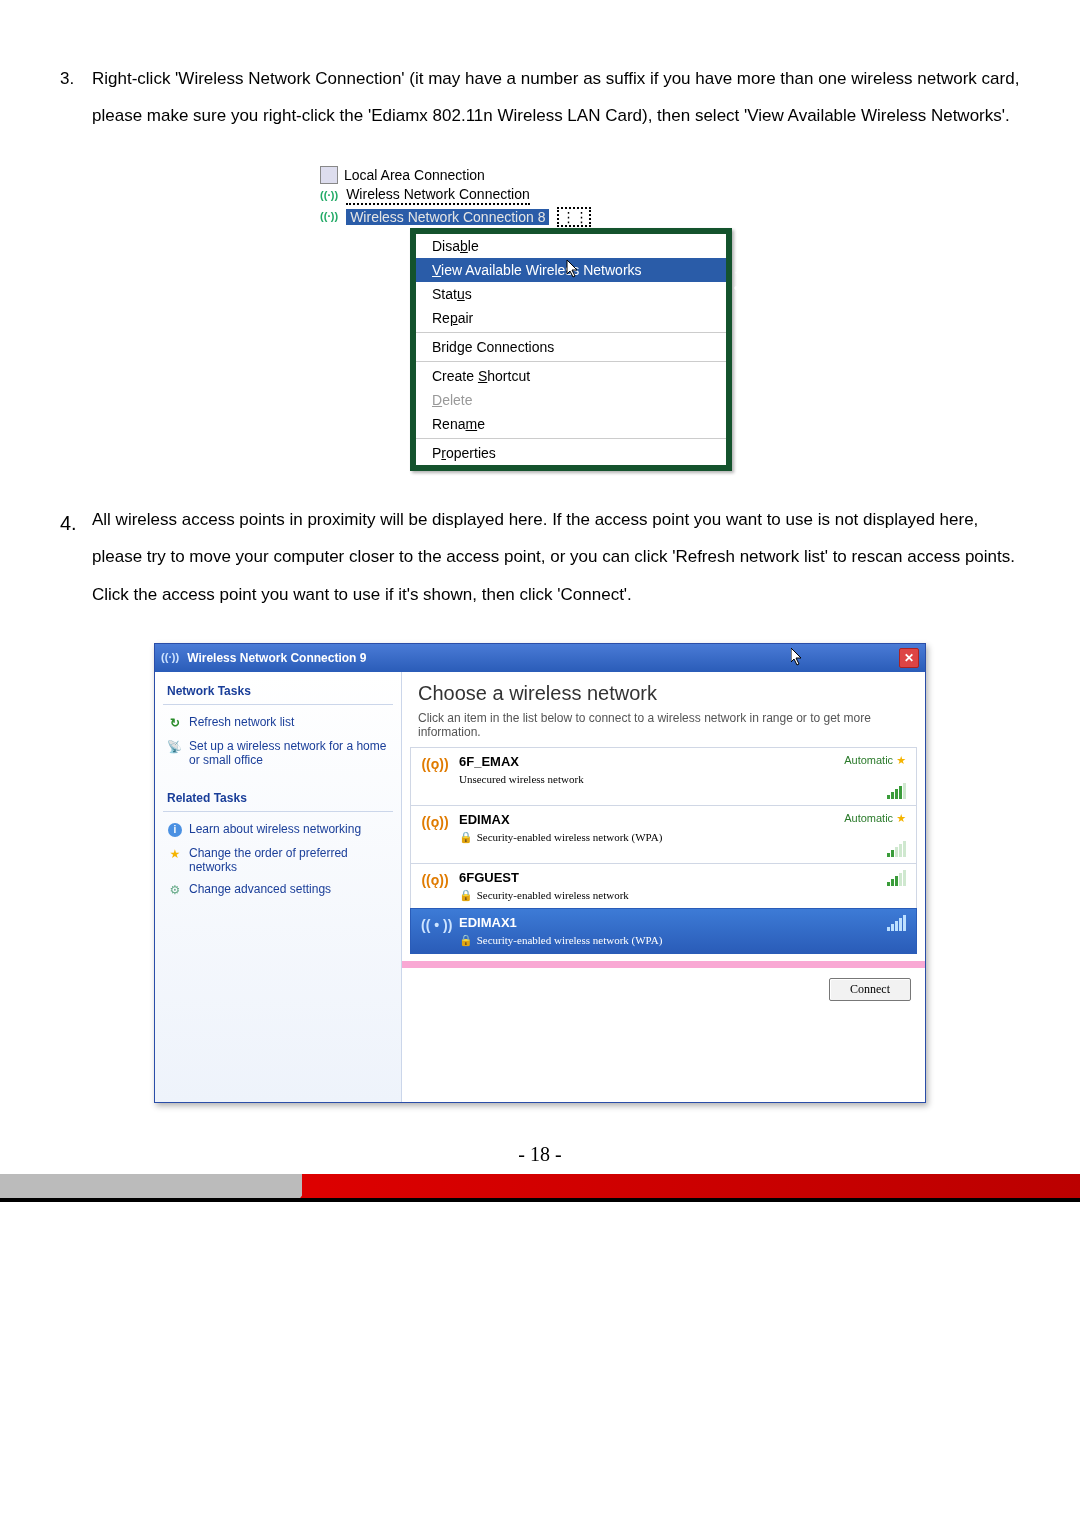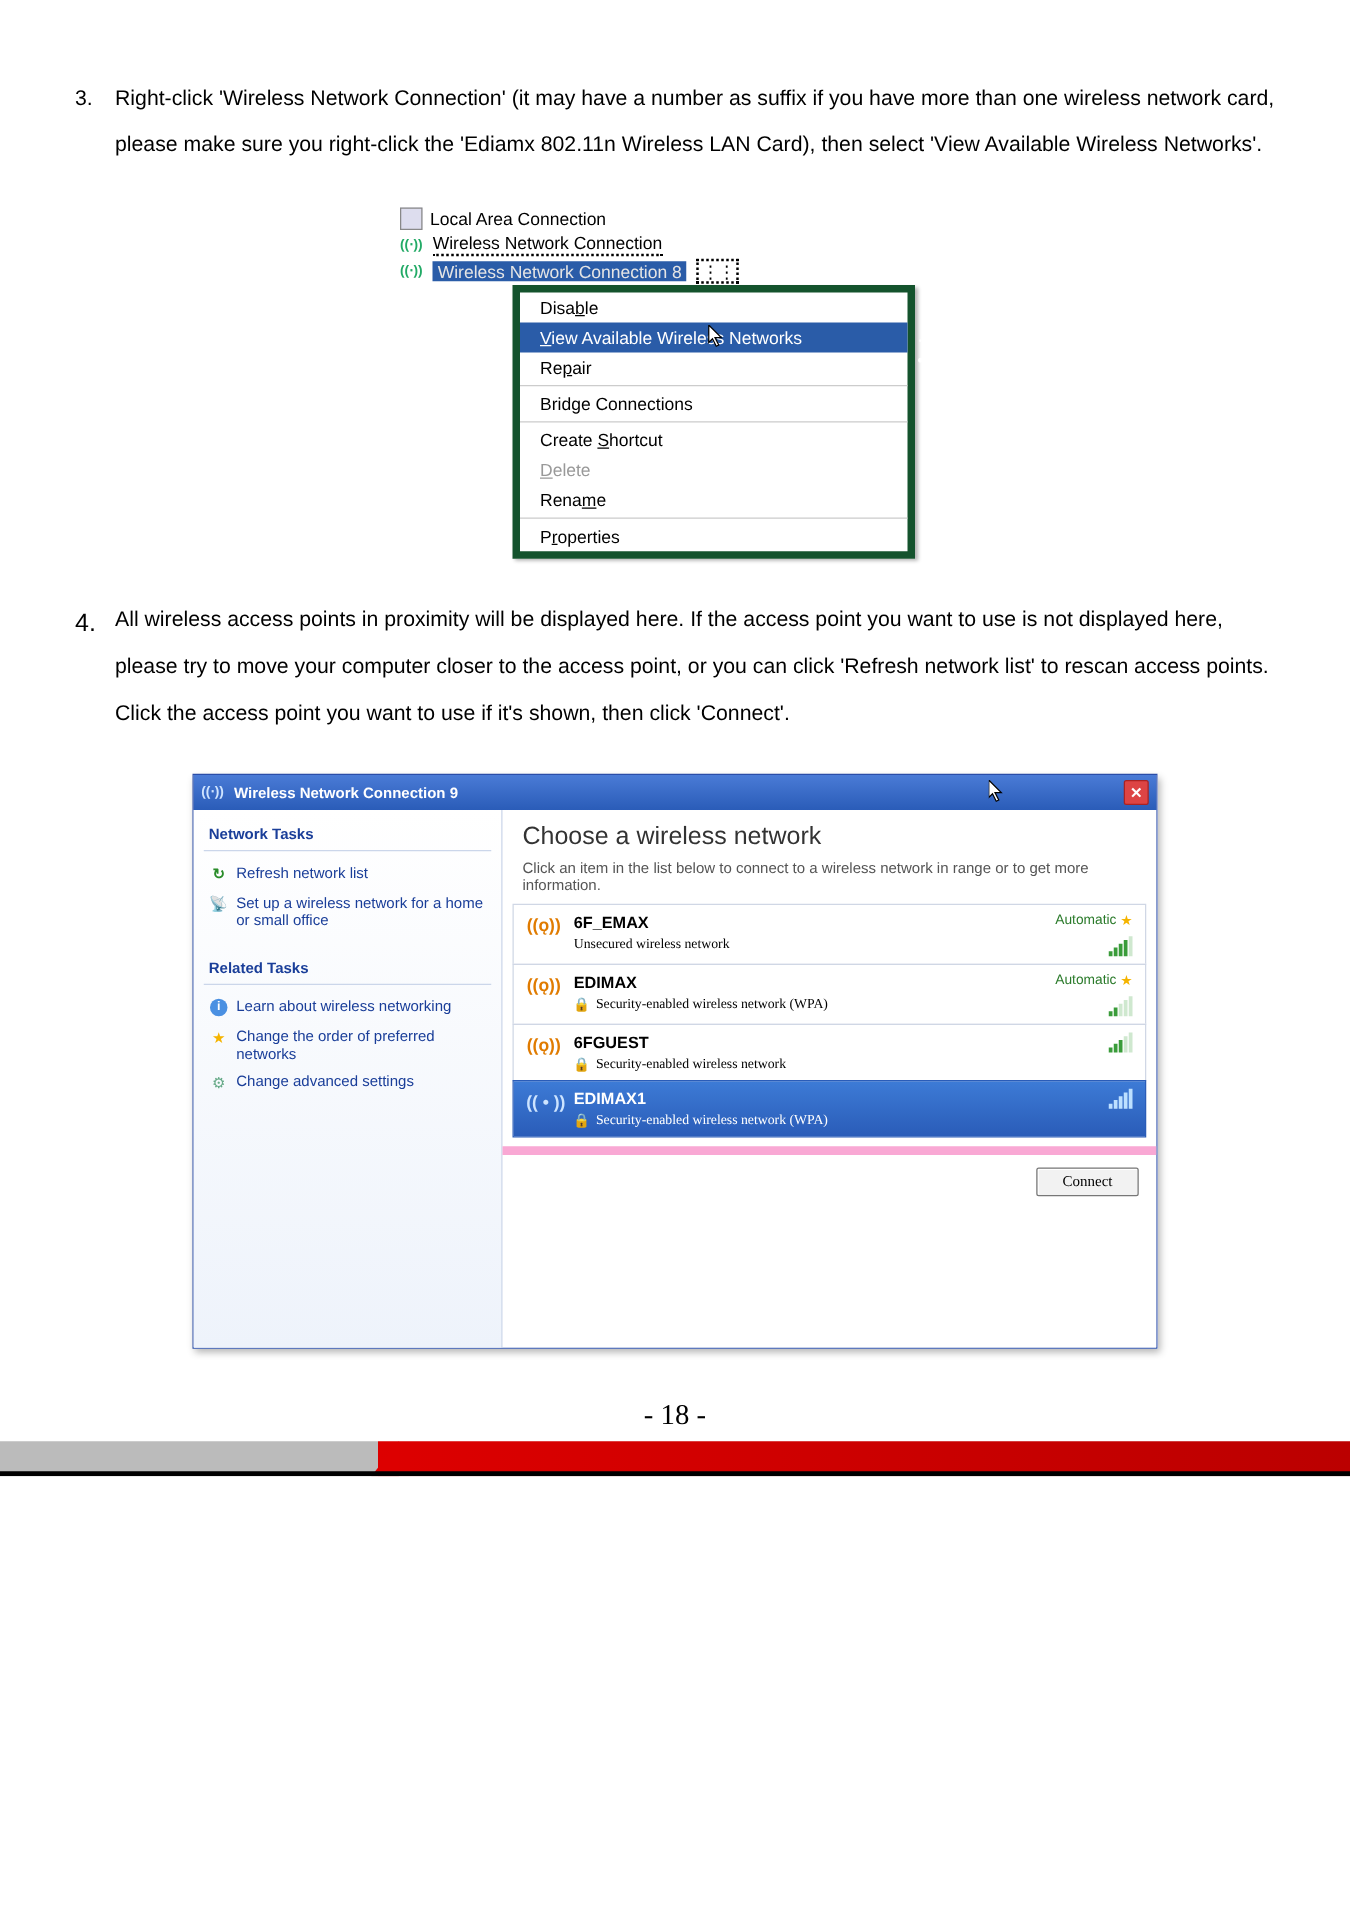--- a/index.html
+++ b/index.html
@@ -125,21 +125,21 @@
   .net-item.selected {
     background: linear-gradient(#3d7bd6,#2a5cb8); color:#fff; border-color:#2a5cb8;
   }
   .net-icon { width:28px; text-align:center; color:#e07b00; font-size:14px; font-weight:bold; padding-top:2px;}
   .net-item.selected .net-icon { color:#cde4ff; }
   .net-body { flex:1; }
   .net-name { font-weight:bold; font-size:13px; }
   .net-sub { font-size:11px; margin-top:4px; display:flex; align-items:center; gap:4px;font-family:Liberation Serif, serif;}
   .net-right {
     text-align:right; font-size:11px; min-width:90px;
-    display:flex; flex-direction:column; align-items:flex-end; gap:6px;
+    display:flex; flex-direction:column; align-items:flex-end; gap:16px;
   }
   .auto { color:#2a7a2a; display:flex; align-items:center; gap:3px;}
   .star { color:#f5b400; }
   .bars { display:flex; align-items:flex-end; gap:1px; height:16px; }
   .bars span { width:3px; background:#3a9c3a; }
   .bars.blue span { background:#bde0ff; }
   .b1{height:4px}.b2{height:7px}.b3{height:10px}.b4{height:13px}.b5{height:16px}
   .bars .off { background:#cfe8cf; }
   .lock { color:#d4a400; font-size:11px;}
   .net-item.selected .lock { color:#ffeb99; }
@@ -148,21 +148,21 @@
     display:flex; justify-content:flex-end; padding:10px 14px 8px 14px;
     border-top:7px solid #f9a8d4; margin-top:8px;
   }
   .connect-btn {
     border:1px solid #777; background:#f2f2f2; padding:3px 20px; font-family:Tahoma; font-size:12px;
     border-radius:2px; box-shadow:1px 1px 0 #fff inset;
   }
   
   .pagenum {
     text-align:center; font-family: "Times New Roman", serif;
-    font-size:23px; margin:40px 0 8px 0;
+    font-size:20px; margin:40px 0 8px 0;
   }
   .footer-bar {
     height: 28px; position:relative;
     background: linear-gradient(90deg,#bbb 0%, #bbb 28%, #d00 28%, #b00 100%);
   }
   .footer-bar::before {
     content:""; position:absolute; left:27.5%; top:0; width:0;height:0;
     border-top:28px solid transparent; border-right:22px solid #d00;
   }
   .footer-bar::after {
@@ -199,20 +199,21 @@
 
     <div class="ctx-menu" style="position:relative;">
       <div class="item">Disa<span class="u">b</span>le</div>
       <div class="item sel">
         <span><span class="u">V</span>iew Available Wireless Networks</span>
         <svg class="arrow-cursor" viewBox="0 0 12 18">
             <path d="M0 0 L0 14 L3 11 L6 17 L8 16 L5 10 L10 10 Z" fill="#fff" stroke="#000"></path>
           </svg>
         <span class="arrow-dots-r dots">⋯⋯•</span>
       </div>
+      <div class="item">Stat<span class="u">u</span>s</div>
       <div class="item">Re<span class="u">p</span>air</div>
       <div class="sep"></div>
       <div class="item">Brid<span class="u">g</span>e Connections</div>
       <div class="sep"></div>
       <div class="item">Create <span class="u">S</span>hortcut</div>
       <div class="item disabled"><span class="u">D</span>elete</div>
       <div class="item">Rena<span class="u">m</span>e</div>
       <div class="sep"></div>
       <div class="item">P<span class="u">r</span>operties</div>
     </div>

